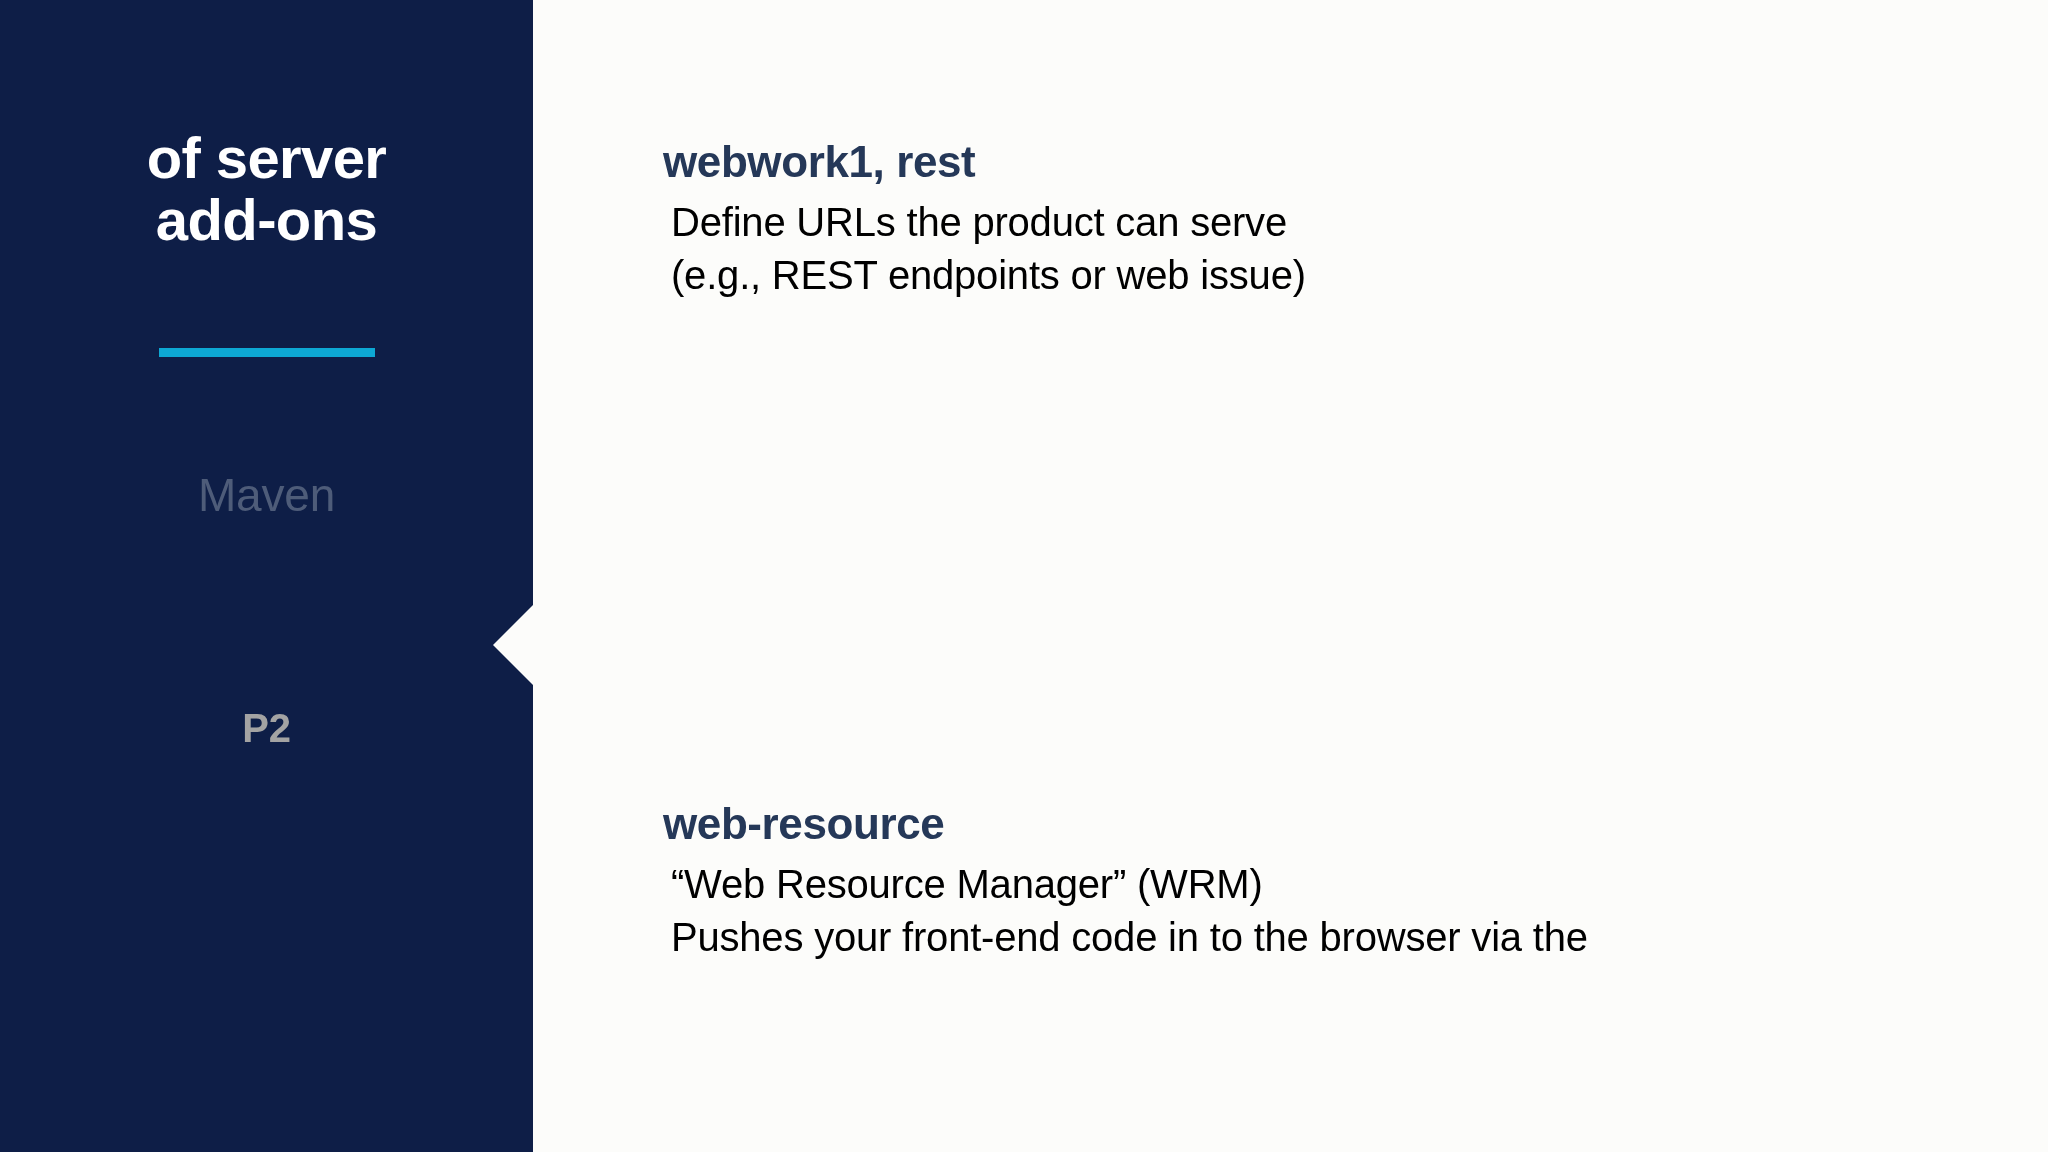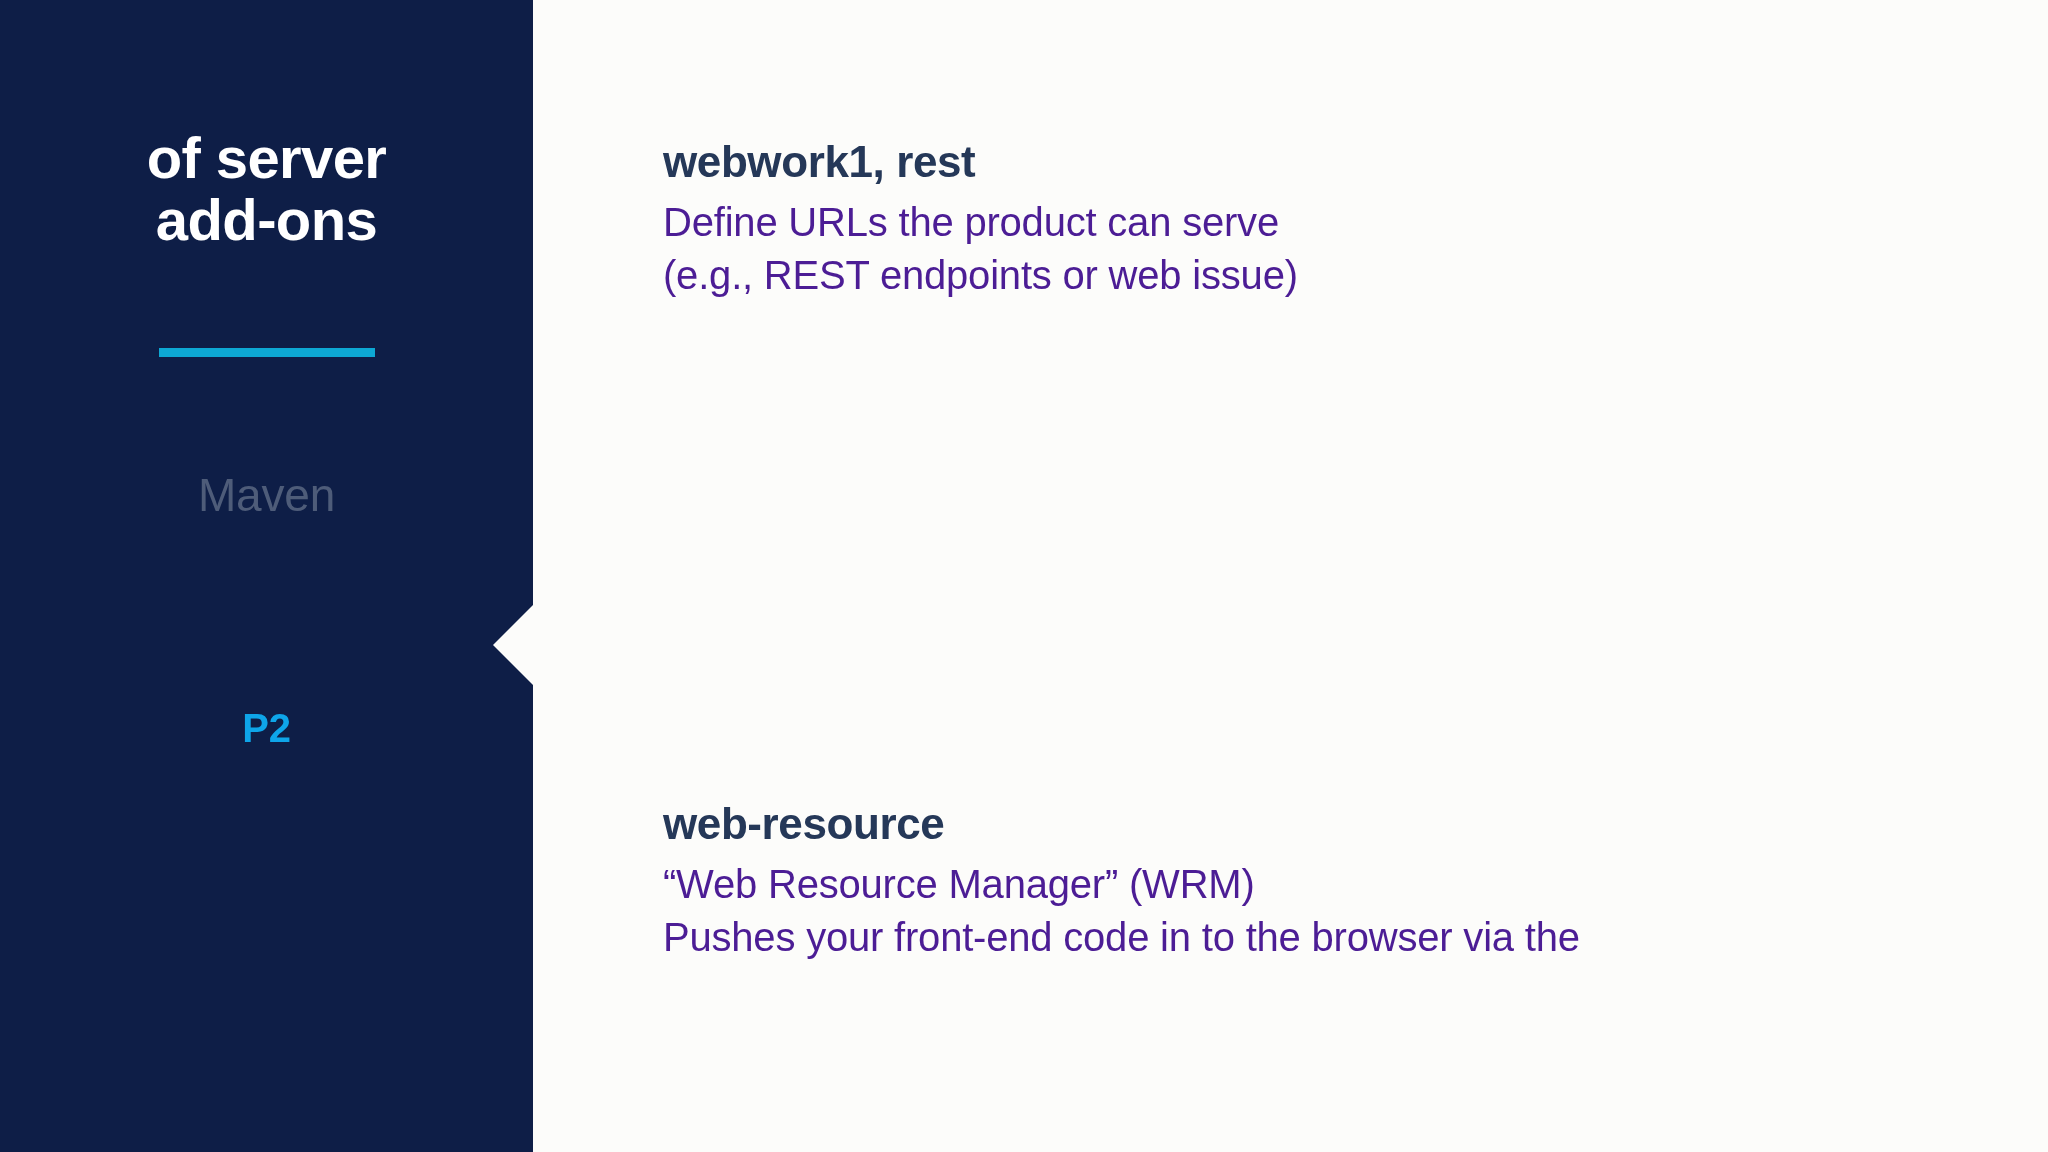--- a/index.html
+++ b/index.html
@@ -95,21 +95,21 @@
 
   .nav-item.dim .nav-label {
     color: #4E5C79;
     font-size: 46px;
     font-weight: normal;
     letter-spacing: -0.2px;
     line-height: 1;
   }
 
   .nav-item.active .nav-label {
-    color: #0ea5e9;
+    color: #a3a3a3;
     font-size: 40px;
     font-weight: bold;
     letter-spacing: -0.2px;
     line-height: 1;
   }
 
   
   .nav-item-maven .nav-label { margin-top: 24px; }
   .nav-item-p2 .nav-label    { margin-top: 140px; }
   .nav-item-amps .nav-label  { margin-top: 252px; }
@@ -150,26 +150,26 @@
     color: #253858;
     font-size: 44px;
     font-weight: bold;
     line-height: 1.1;
     letter-spacing: -0.4px;
     margin: 0 0 10px 0;
     white-space: nowrap;
   }
 
   .block-desc {
-    color: #4c1d95;
+    color: #000000;
     font-size: 40px;
     font-weight: normal;
     line-height: 1.32;
     letter-spacing: -0.2px;
-    margin: 0;
+    margin: 8px;
   }
 
   .block-desc .dline {
     display: block;
     white-space: nowrap;
   }
 </style>
 </head>
 <body>
 

